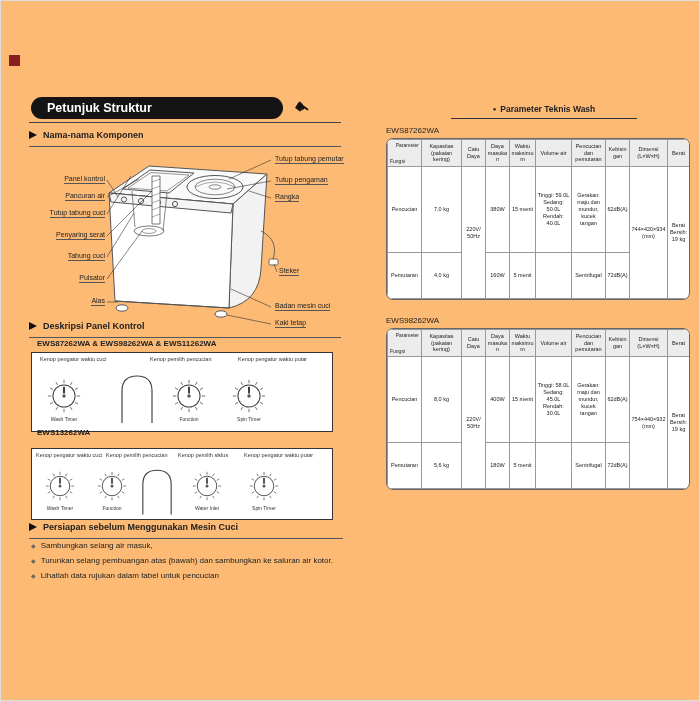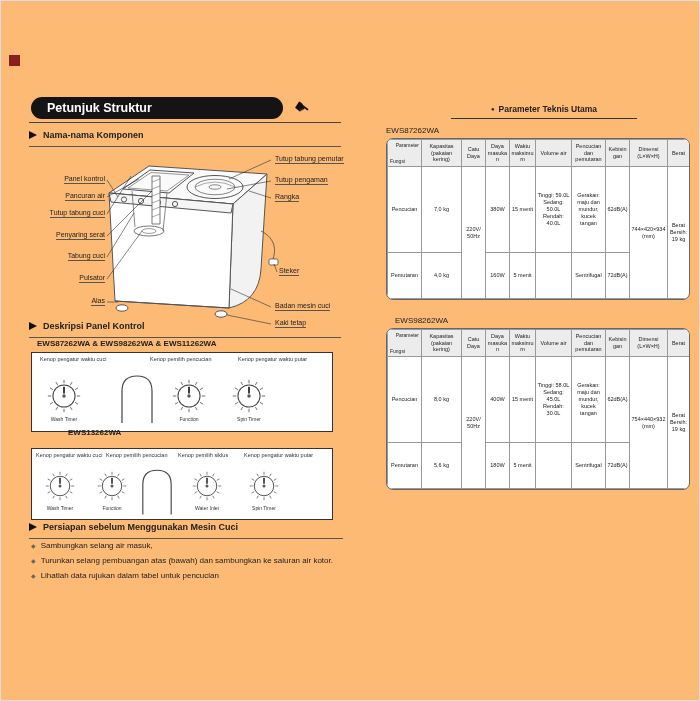--- a/index.html
+++ b/index.html
@@ -182,21 +182,21 @@
         <use href="#knob-sym"></use>
       </svg>
     <svg class="knob" style="left:200px;top:26px;width:34px;height:34px;" viewBox="0 0 40 40">
         <use href="#knob-sym"></use>
       </svg>
     <span class="knob-caption" style="left:8px;top:63px;">Wash Timer</span>
     <span class="knob-caption" style="left:133px;top:63px;">Function</span>
     <span class="knob-caption" style="left:193px;top:63px;">Spin Timer</span>
   </div>
 
-  <div class="abs panel-title" style="left:36px;top:427px;margin-left:31px;">EWS13262WA</div>
+  <div class="abs panel-title" style="left:36px;top:427px;">EWS13262WA</div>
   <div class="abs panel-box" style="left:30px;top:447px;width:300px;height:70px;">
     <span class="knob-label" style="left:4px;top:3px;">Kenop pengatur waktu cuci</span>
     <span class="knob-label" style="left:74px;top:3px;">Kenop pemilih pencucian</span>
     <span class="knob-label" style="left:146px;top:3px;">Kenop pemilih siklus</span>
     <span class="knob-label" style="left:212px;top:3px;">Kenop pengatur waktu putar</span>
     <svg class="knob" style="left:13px;top:22px;width:30px;height:30px;" viewBox="0 0 40 40">
         <use href="#knob-sym"></use>
       </svg>
     <svg class="knob" style="left:65px;top:22px;width:30px;height:30px;" viewBox="0 0 40 40">
         <use href="#knob-sym"></use>
@@ -229,21 +229,21 @@
       <span class="diamond">◆</span>
       <span>Turunkan selang pembuangan atas (bawah) dan sambungkan ke saluran air kotor.</span>
     </div>
     <div class="prep-item">
       <span class="diamond">◆</span>
       <span>Lihatlah data rujukan dalam tabel untuk pencucian</span>
     </div>
   </div>
 
   <div class="abs specs-head">
-    <span class="dot">●</span><span>Parameter Teknis Utama</span>
+    <span class="dot">●</span><span>Parameter Teknis Wash</span>
   </div>
 
   <div class="abs model-label" style="left:385px;top:125px;">EWS87262WA</div>
   <div class="abs table-wrap" style="left:385px;top:137px;">
     <table class="spec">
       <colgroup>
         <col style="width:34px">
           <col style="width:40px">
           <col style="width:24px">
           <col style="width:24px">
@@ -294,21 +294,21 @@
         <td>160W</td>
         <td>5 menit</td>
         <td></td>
         <td>Sentrifugal</td>
         <td>72dB(A)</td>
       </tr>
     </tbody>
       </table>
   </div>
 
-  <div class="abs model-label" style="left:394px;top:315px;">EWS98262WA</div>
+  <div class="abs model-label" style="left:385px;top:315px;">EWS98262WA</div>
   <div class="abs table-wrap" style="left:385px;top:327px;">
     <table class="spec">
       <colgroup>
         <col style="width:34px">
           <col style="width:40px">
           <col style="width:24px">
           <col style="width:24px">
           <col style="width:26px">
         <col style="width:36px">
           <col style="width:34px">

